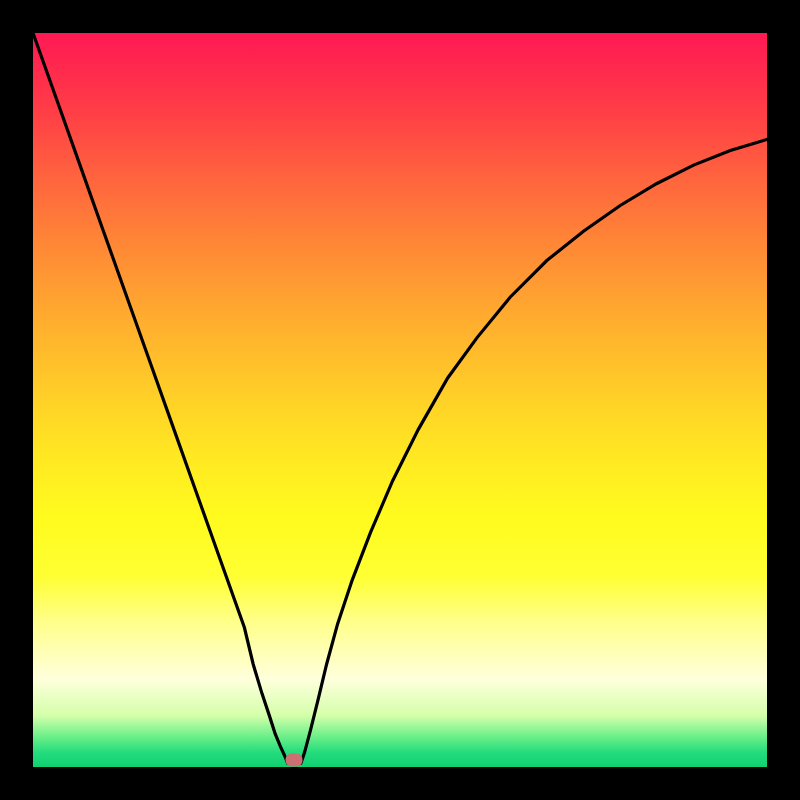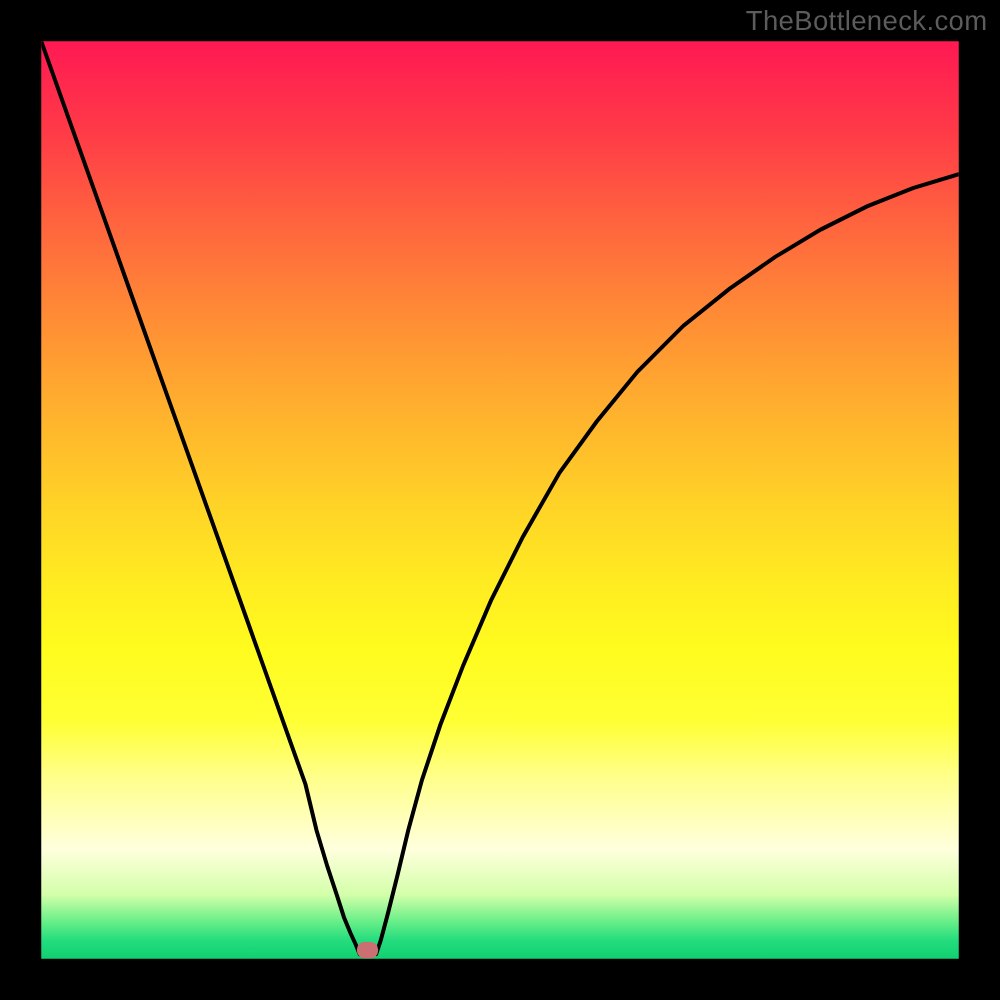--- a/index.html
+++ b/index.html
@@ -75,15 +75,14 @@
 <div class="frame">
 
   <div class="plot-area">
     <svg class="curve" viewBox="0 0 734 734" preserveAspectRatio="none">
       <path id="curve-left" fill="none" stroke="#000" stroke-width="3.2" stroke-linecap="round" d="M0.00 0.00 L23.49 66.06 L46.98 132.12 L70.46 198.18 L93.95 264.24 L117.44 330.30 L140.93 396.36 L164.42 462.42 L187.90 528.48 L211.39 594.54 L220.20 631.24 L229.01 660.60 L236.35 682.62 L242.22 700.97 L247.36 713.45 L251.76 722.99 L254.70 730.33"></path>
       <path id="curve-right" fill="none" stroke="#000" stroke-width="3.2" stroke-linecap="round" d="M267.91 730.33 L271.58 719.32 L277.45 697.30 L284.79 667.94 L293.60 631.24 L304.61 590.87 L319.29 546.83 L337.64 499.12 L359.66 447.74 L385.35 396.36 L414.71 344.98 L444.07 304.61 L477.10 264.24 L513.80 227.54 L550.50 198.18 L587.20 172.49 L623.90 150.47 L660.60 132.12 L697.30 117.44 L734.00 106.43"></path>
     </svg>
     <div class="marker" id="marker" style="left: 260.57px; top: 726.66px;"></div>
   </div>
 
-  <div class="watermark">TheBottleneck.com</div>
 
 </div>
 
 </body></html>

